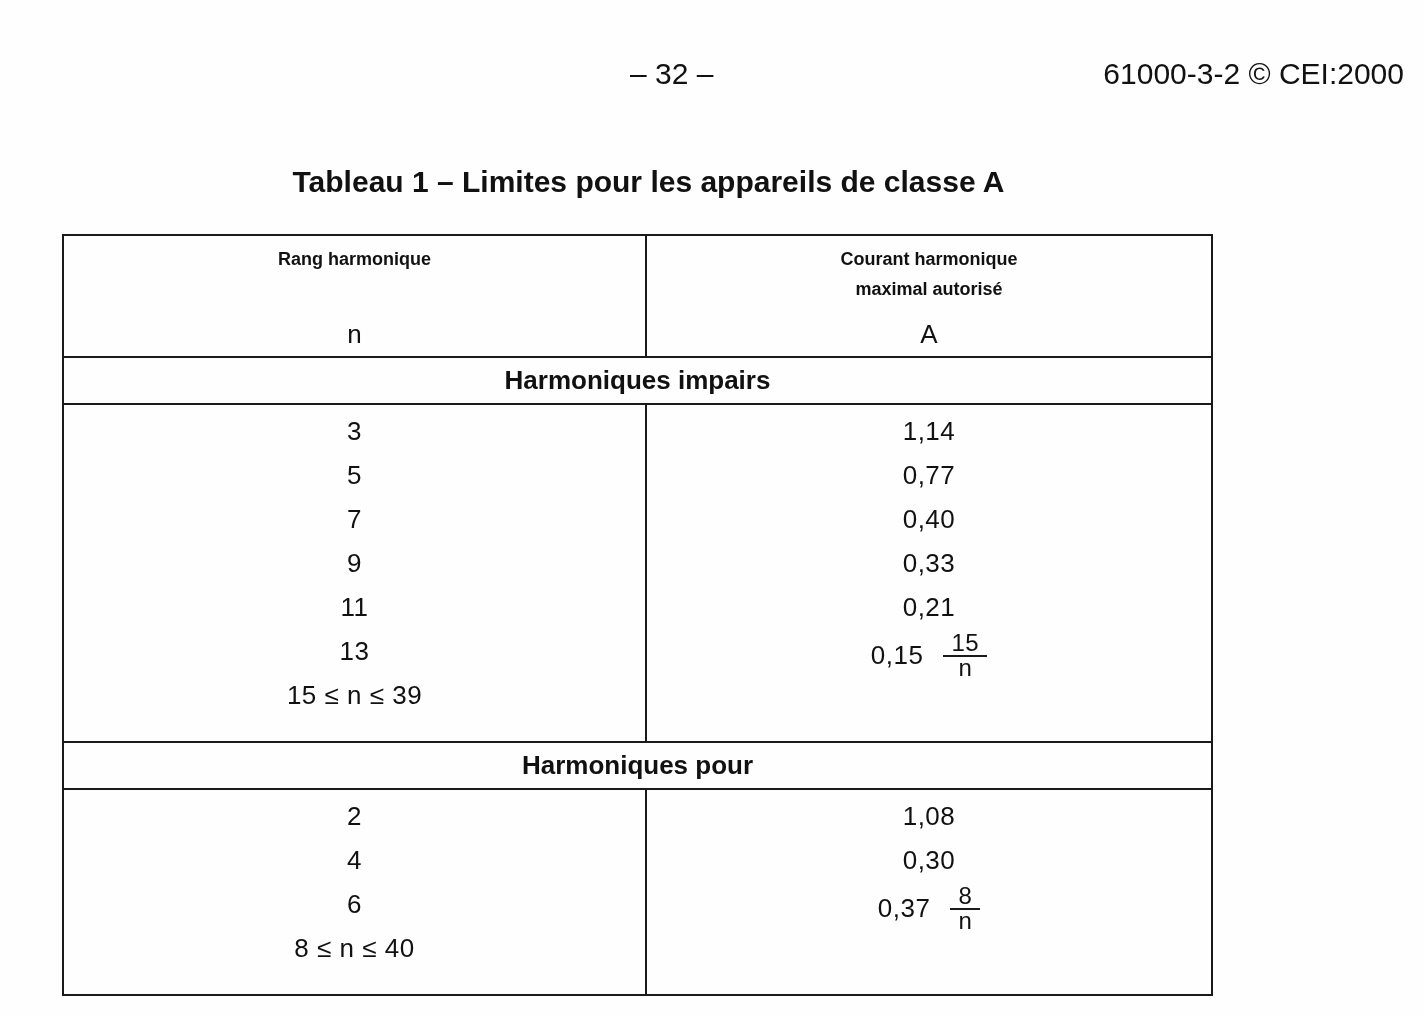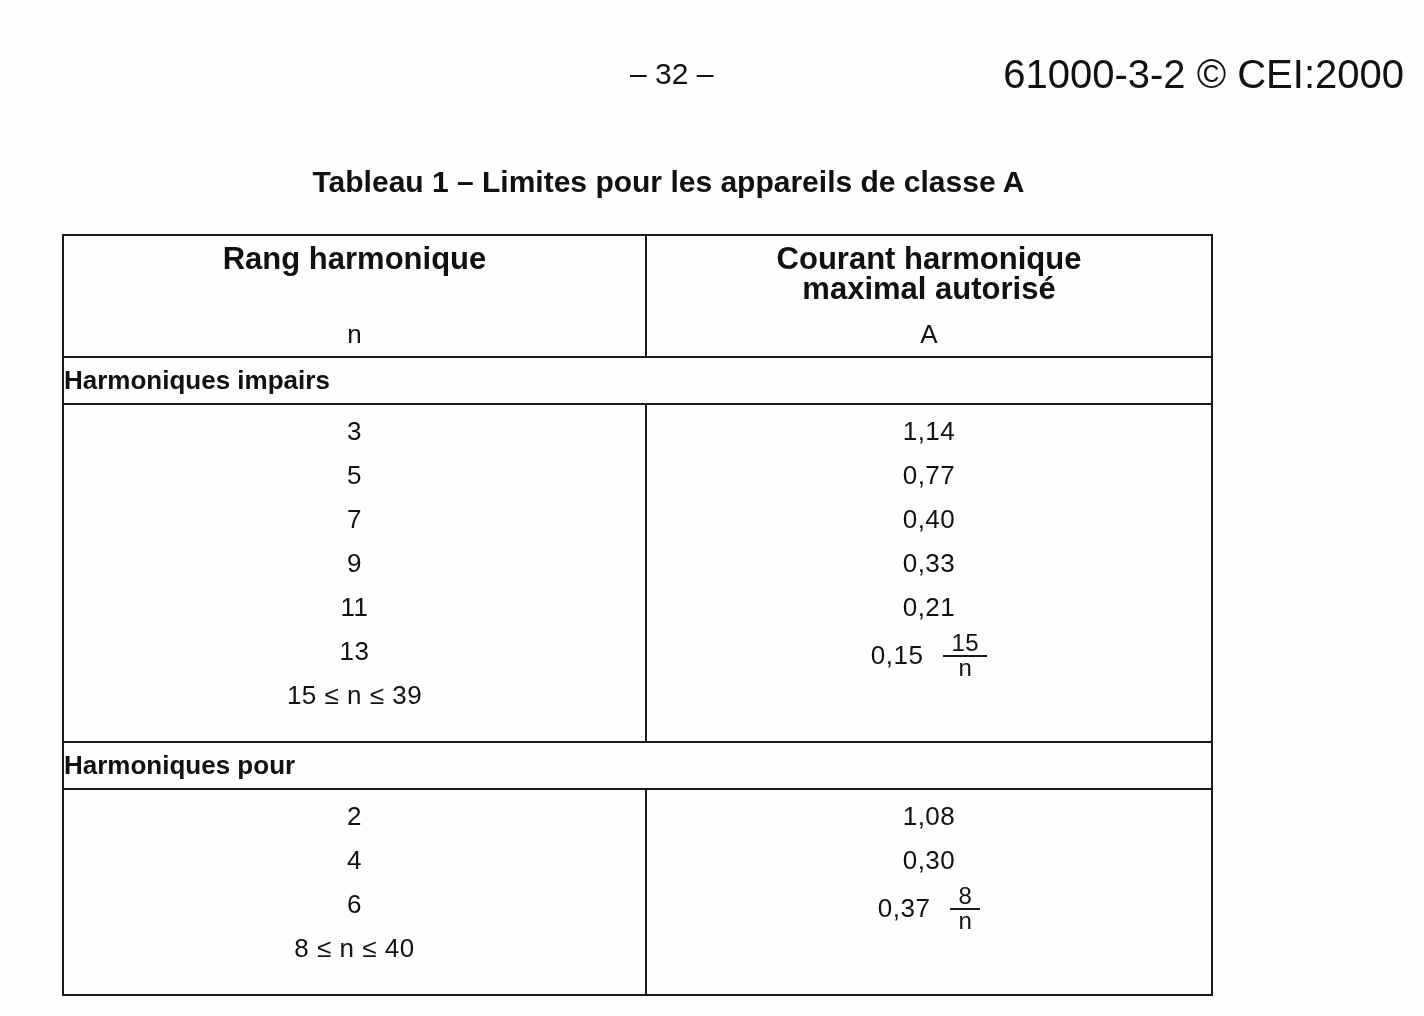--- a/index.html
+++ b/index.html
@@ -10,51 +10,51 @@
     overflow: hidden;
     font-family: "Liberation Sans", sans-serif;
     color: #111;
   }
   .page-number {
     position: absolute; left: 598px; top: 56px;
     font-size: 30px; line-height: 36px; margin-left: 32px;
   }
   .doc-ref {
     position: absolute; right: 20px; top: 56px;
-    font-size: 40px; line-height: 36px;
+    font-size: 30px; line-height: 36px;
   }
   .table-title {
     position: absolute; left: 0; width: 1297px; top: 164px;
     text-align: center;
-    font-size: 30px; font-weight: bold; line-height: 36px; padding-left: 20px;
+    font-size: 30px; font-weight: bold; line-height: 36px;
   }
   .table {
     position: absolute; left: 62px; top: 234px;
     width: 1151px;
     border: 2px solid #1a1a1a;
     box-sizing: border-box;
   }
   .hdr {
     display: flex; height: 120px;
     border-bottom: 2px solid #1a1a1a;
   }
   .col-left { width: 583px; border-right: 2px solid #1a1a1a; box-sizing: border-box; position: relative; }
   .col-right { flex: 1; position: relative; }
   .hdr-label {
     position: absolute; left: 0; right: 0; top: 8px;
-    text-align: center; font-weight: bold; font-size: 31px; line-height: 30px;
+    text-align: center; font-weight: bold; font-size: 18px; line-height: 30px;
     white-space: pre-line;
   }
   .hdr-unit {
     position: absolute; left: 0; right: 0; top: 83px;
     text-align: center; font-size: 26px; line-height: 30px;
   }
   .section {
     height: 45px; border-bottom: 2px solid #1a1a1a;
-    font-weight: bold; font-size: 26px; line-height: 45px;
+    text-align: center; font-weight: bold; font-size: 26px; line-height: 45px;
   }
   .body { display: flex; border-bottom: 2px solid #1a1a1a; }
   .body.last { border-bottom: none; }
   .cell-list { padding-top: 6px; }
   .row {
     height: 44px; line-height: 40px;
     text-align: center; font-size: 26px;
     letter-spacing: 0.5px;
   }
   .row.formula { height: 66px; }

